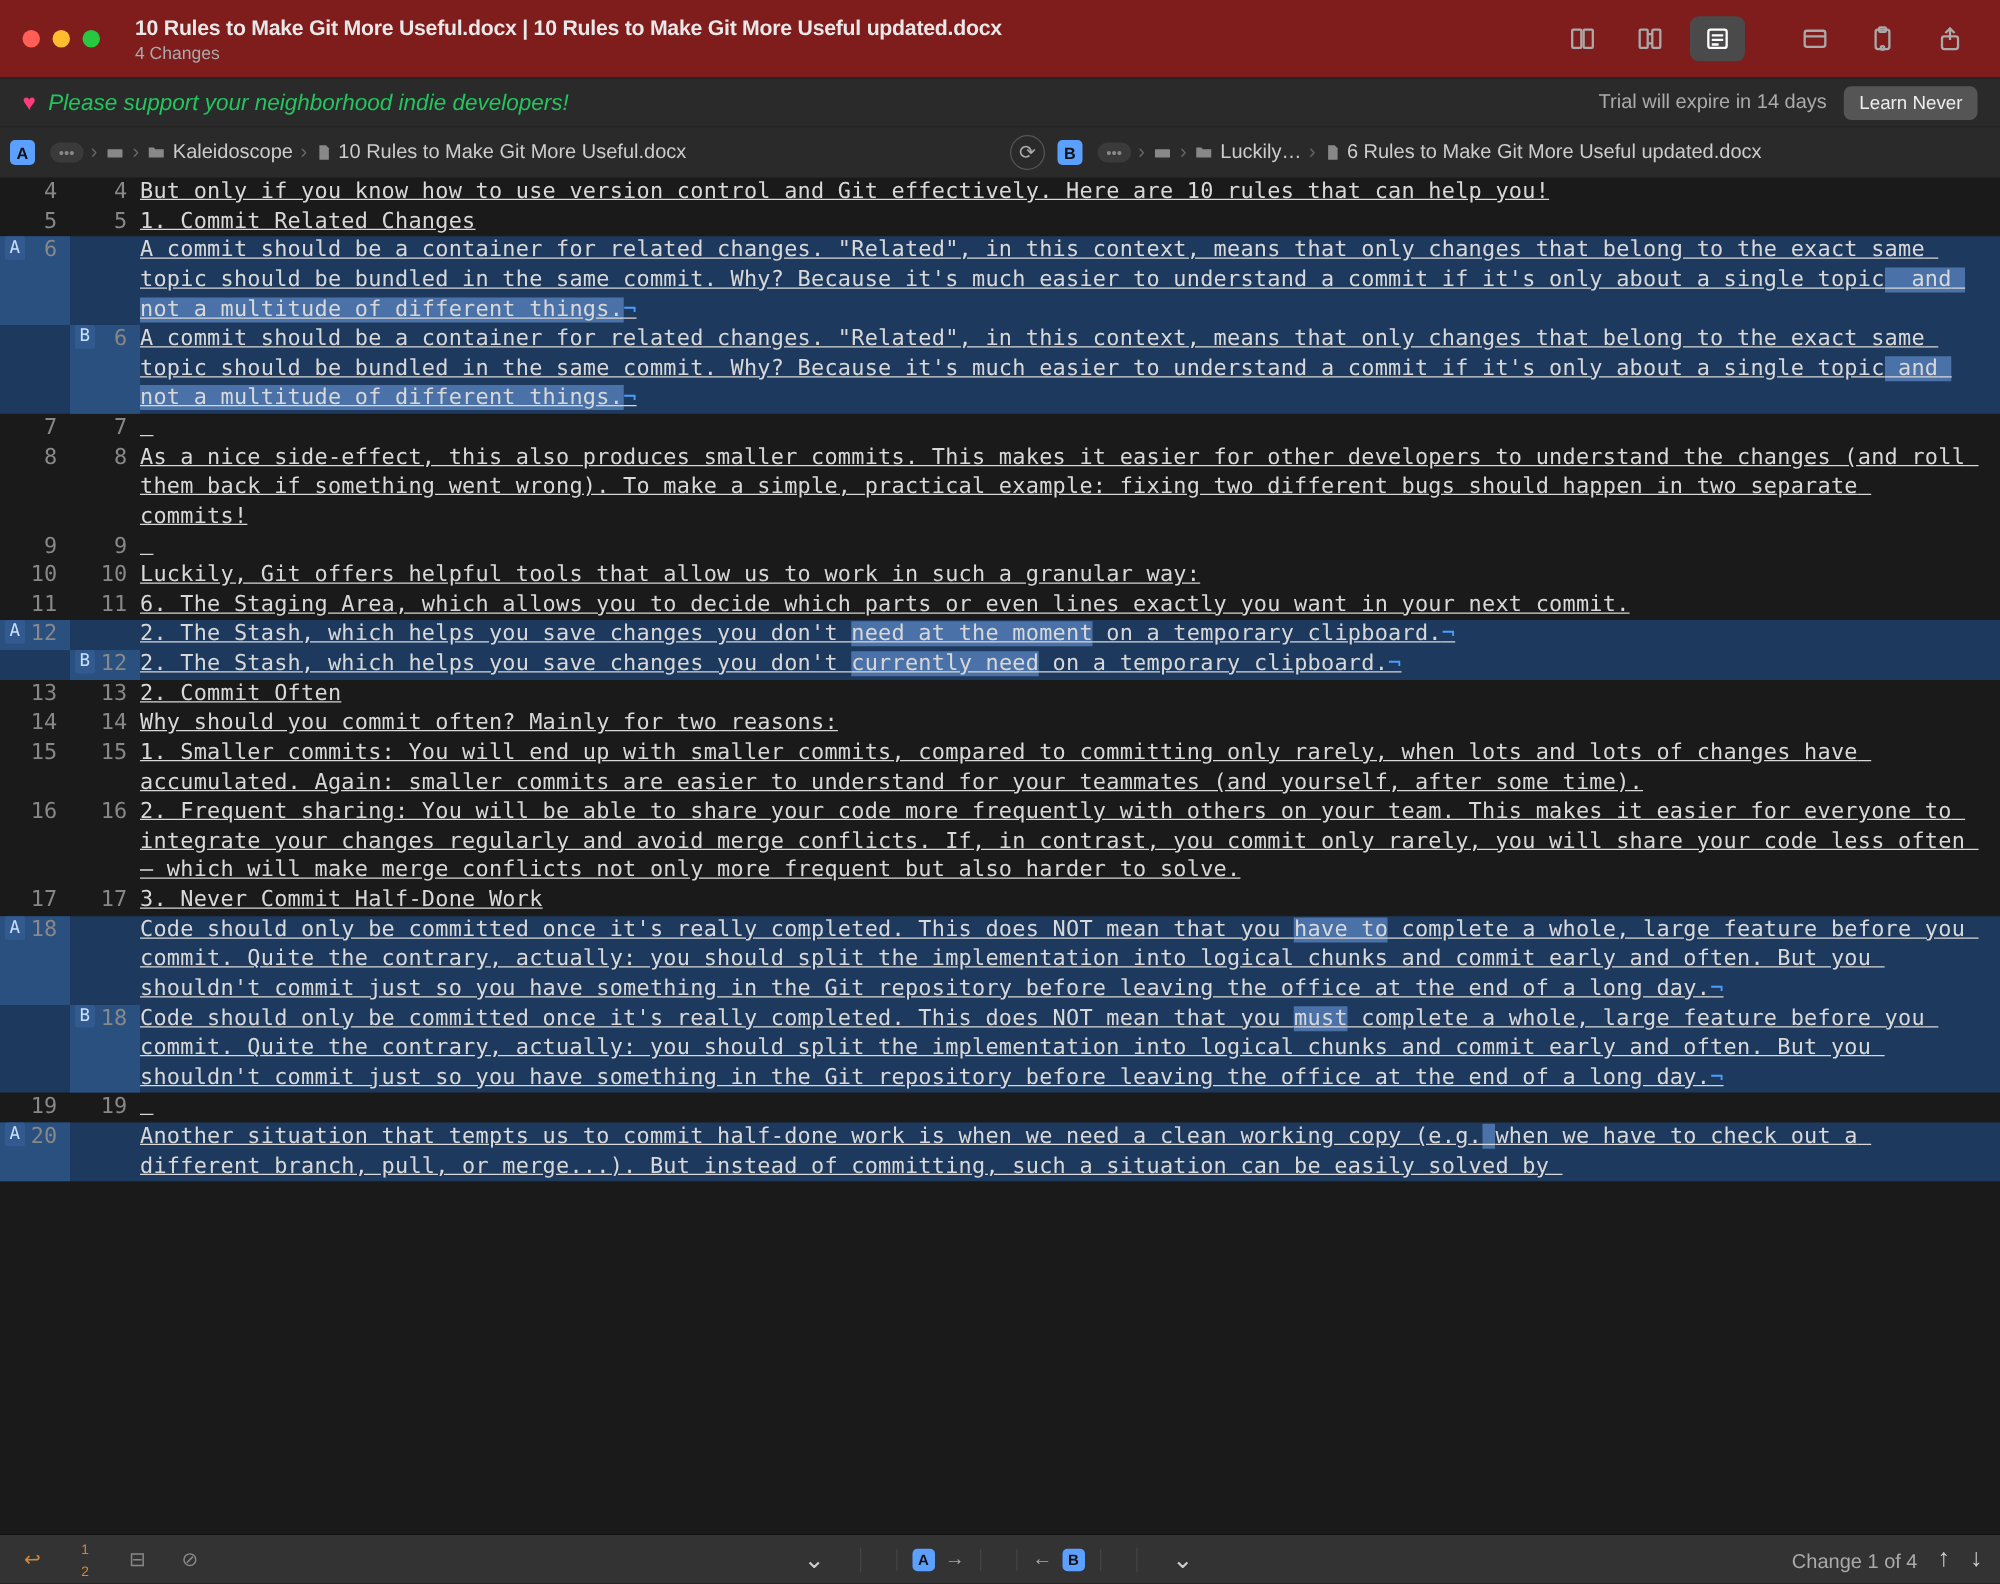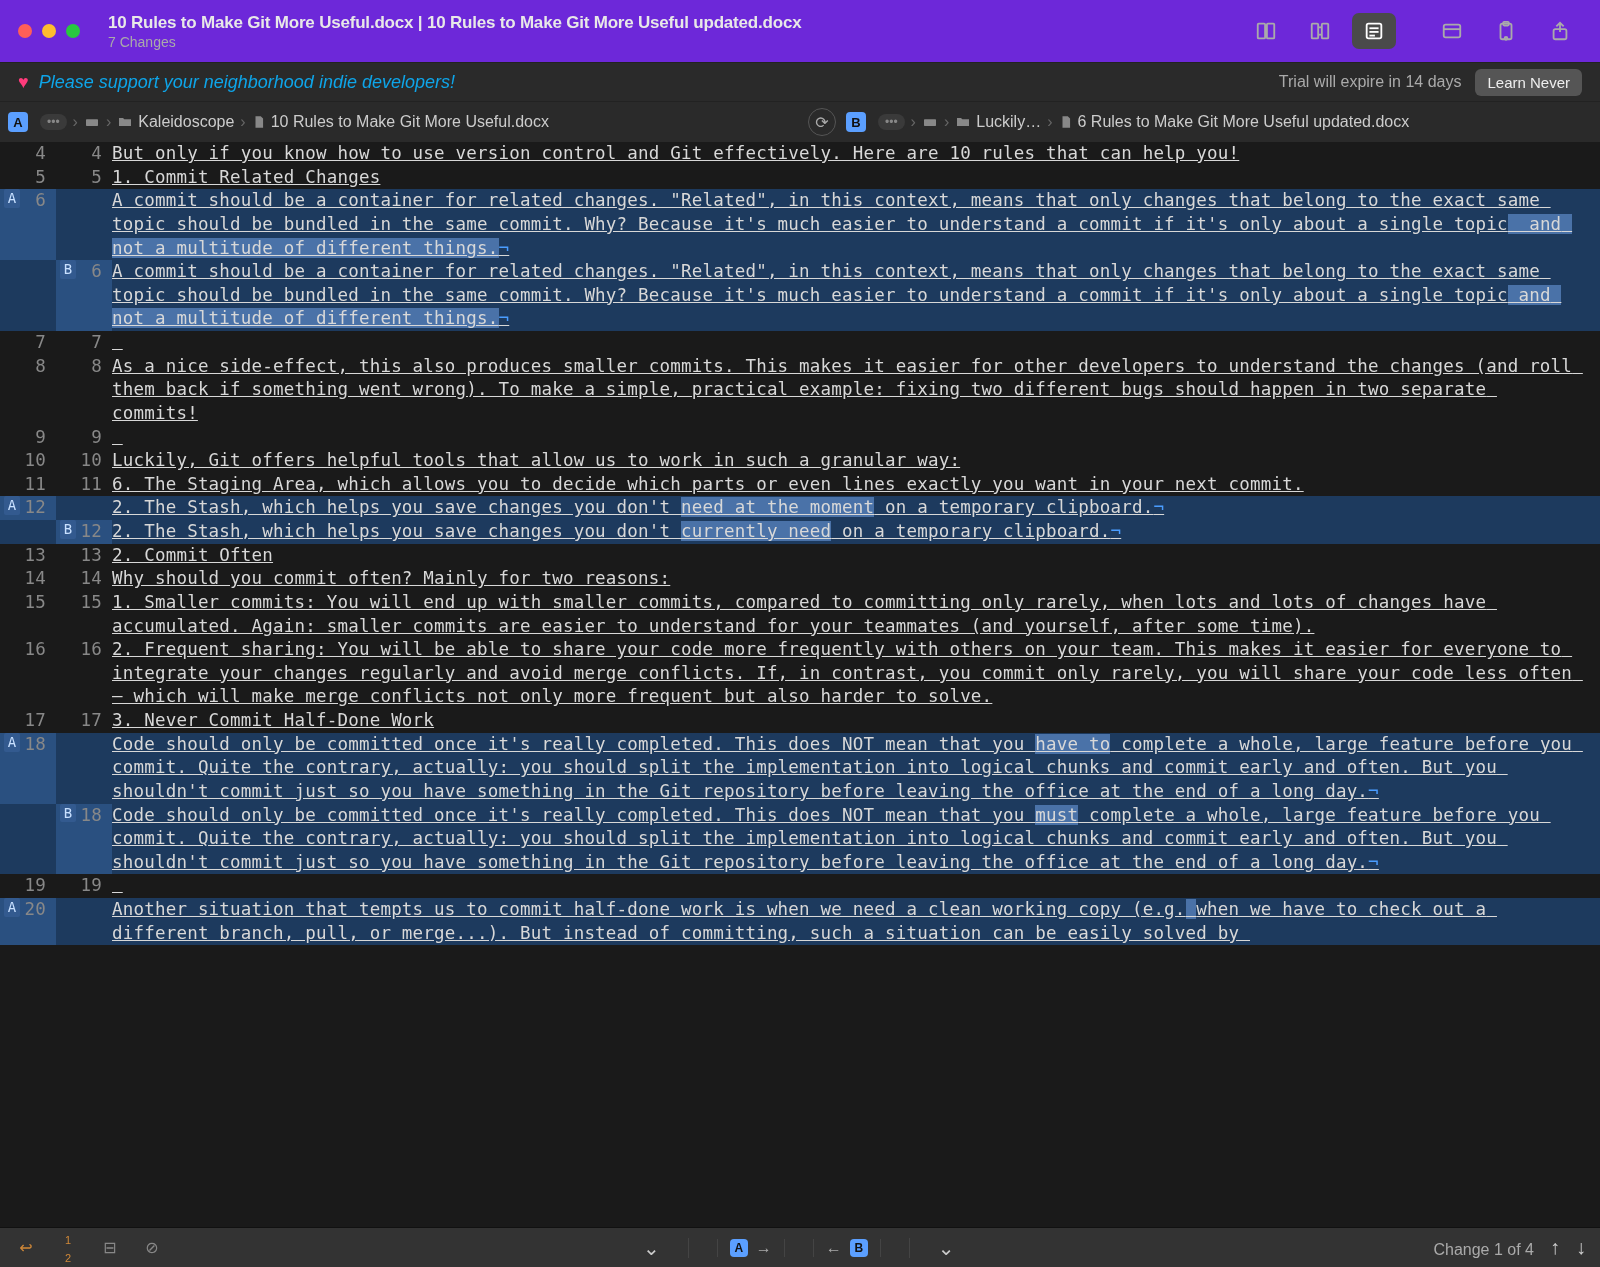--- a/index.html
+++ b/index.html
@@ -6,21 +6,21 @@
 body {
   font-family: -apple-system, BlinkMacSystemFont, sans-serif;
   background: #1a1a1a;
   color: #ccc;
   width: 1600px;
   height: 1267px;
   overflow: hidden;
 }
 .titlebar {
   height: 62px;
-  background: #6d28d9;
+  background: #7f1d1d;
   display: flex;
   align-items: center;
   padding: 0 18px;
 }
 .traffic-lights { display: flex; gap: 10px; margin-right: 28px; }
 .tl { width: 14px; height: 14px; border-radius: 50%; }
 .tl-red { background: #ff5f57; }
 .tl-yellow { background: #febc2e; }
 .tl-green { background: #28c840; }
 .title-text { flex: 1; color: #e8e8e8; }
@@ -34,21 +34,21 @@
 }
 .tb-btn.active { background: #4a4a4a; color: #fff; }
 .tb-btn svg { width: 22px; height: 22px; }
 
 .support-bar {
   height: 40px; background: #2a2a2a;
   display: flex; align-items: center; padding: 0 18px;
   border-top: 1px solid #222; border-bottom: 1px solid #222;
 }
 .heart { color: #ff3b7b; margin-right: 10px; font-size: 18px; }
-.support-text { color: #0ea5e9; font-style: italic; font-size: 18px; flex: 1; }
+.support-text { color: #22c55e; font-style: italic; font-size: 18px; flex: 1; }
 .trial-text { color: #aaa; font-size: 16px; margin-right: 14px; }
 .learn-btn {
   background: #555; color: #eee; border: none;
   padding: 5px 12px; border-radius: 6px; font-size: 15px;
 }
 
 .path-bar {
   height: 40px; display: flex; align-items: center;
   background: #2a2a2a; font-size: 16px; color: #ccc;
 }
@@ -106,21 +106,21 @@
 <body>
 
 <div class="titlebar">
   <div class="traffic-lights">
     <div class="tl tl-red"></div>
     <div class="tl tl-yellow"></div>
     <div class="tl tl-green"></div>
   </div>
   <div class="title-text">
     <div class="title-main">10 Rules to Make Git More Useful.docx | 10 Rules to Make Git More Useful updated.docx</div>
-    <div class="title-sub">7 Changes</div>
+    <div class="title-sub">4 Changes</div>
   </div>
   <div class="toolbar-btns">
     <div class="tb-btn">
         <svg viewBox="0 0 24 24" fill="none" stroke="currentColor" stroke-width="2">
           <rect x="3" y="4" width="8" height="16" rx="1"></rect>
           <rect x="13" y="4" width="8" height="16" rx="1"></rect>
         </svg>
       </div>
     <div class="tb-btn">
         <svg viewBox="0 0 24 24" fill="none" stroke="currentColor" stroke-width="2">

